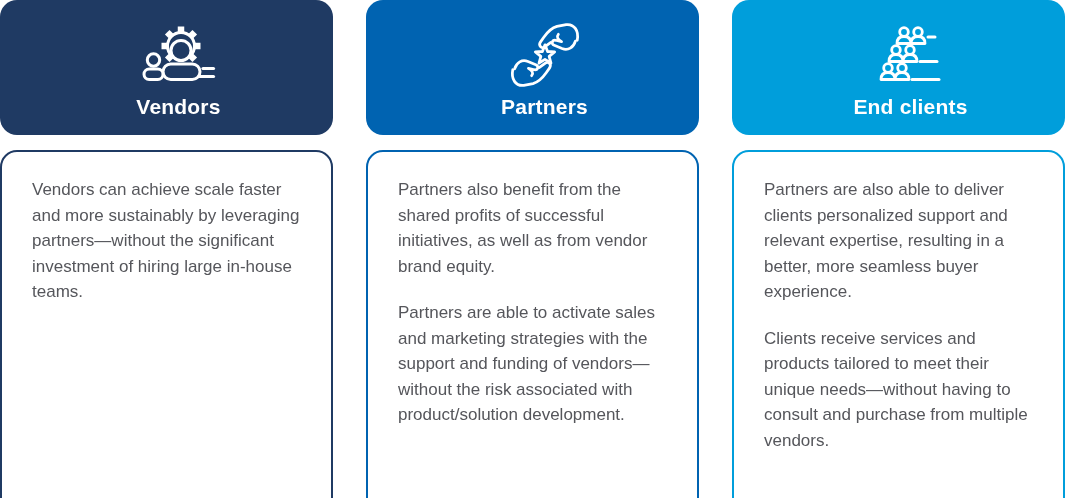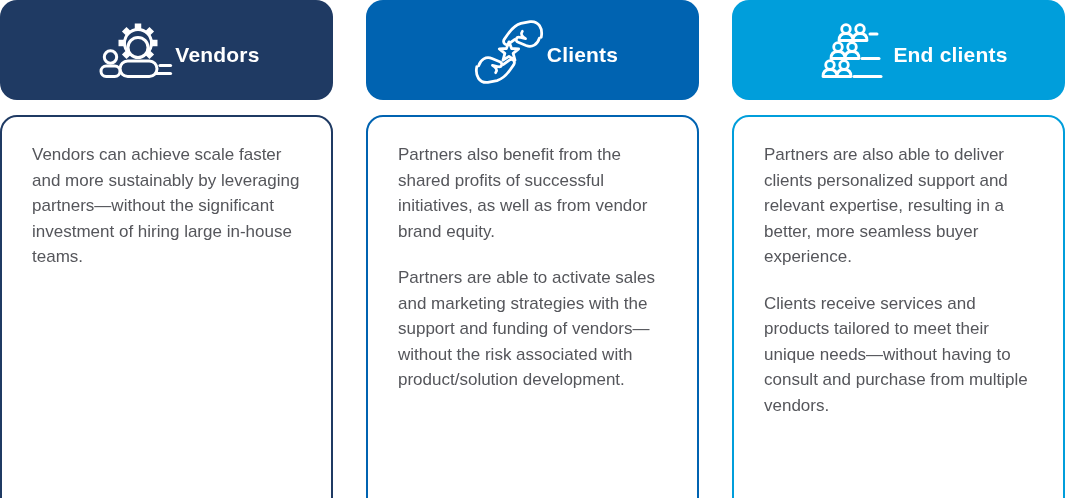--- a/index.html
+++ b/index.html
@@ -11,26 +11,26 @@
     overflow: hidden;
   }
   .board {
     width: 1065px;
     display: grid;
     grid-template-columns: 1fr 1fr 1fr;
     column-gap: 33px;
   }
   .column { display: flex; flex-direction: column; }
   .card-header {
-    height: 100px;
+    height: 135px;
     border-radius: 17px;
     background: var(--accent, #333);
     color: #fff;
     display: flex;
-    flex-direction: row;
+    flex-direction: column;
     align-items: center;
     justify-content: center;
     box-sizing: border-box;
     padding-top: 4px;
     padding-left: 24px;
   }
   .icon-wrap {
     height: 68px;
     display: flex;
     align-items: center;
@@ -104,21 +104,21 @@
             <g id="hand-shape">
               <path class="stroke" d="M73 22 C 75 12 70 4 61 5 L 51 7 C 44 9 40 14 36.5 19 L 33 24 C 30.5 28 34.5 31.5 38 29 L 44 24.5"></path>
               <path class="stroke" d="M71 23 C 69 30 63 33.5 56.5 31 L 48 27.5 C 44.5 26 45.5 21.5 49.5 22 L 56 23.5 C 52 21 50 18.5 52.5 15.5"></path>
             </g>
           </defs>
           <use href="#hand-shape"></use>
           <use href="#hand-shape" transform="rotate(180 38 38)"></use>
           <polygon class="stroke" stroke-width="2.6" points="38,27 40.8,34.2 48.5,34.6 42.5,39.5 44.5,46.9 38,42.7 31.5,46.9 33.5,39.5 27.5,34.6 35.2,34.2"></polygon>
         </svg>
       </span>
-      <h2 class="card-title">Clients</h2>
+      <h2 class="card-title">Partners</h2>
     </header>
     <div class="card-body">
       <p>Partners also benefit from the shared profits of successful initiatives, as well as from vendor brand equity.</p>
       <p>Partners are able to activate sales and marketing strategies with the support and funding of vendors—without the risk associated with product/solution development.</p>
     </div>
   </section>
 
   <section class="column" style="--accent: #009edb;">
     <header class="card-header">
       <span class="icon-wrap">

